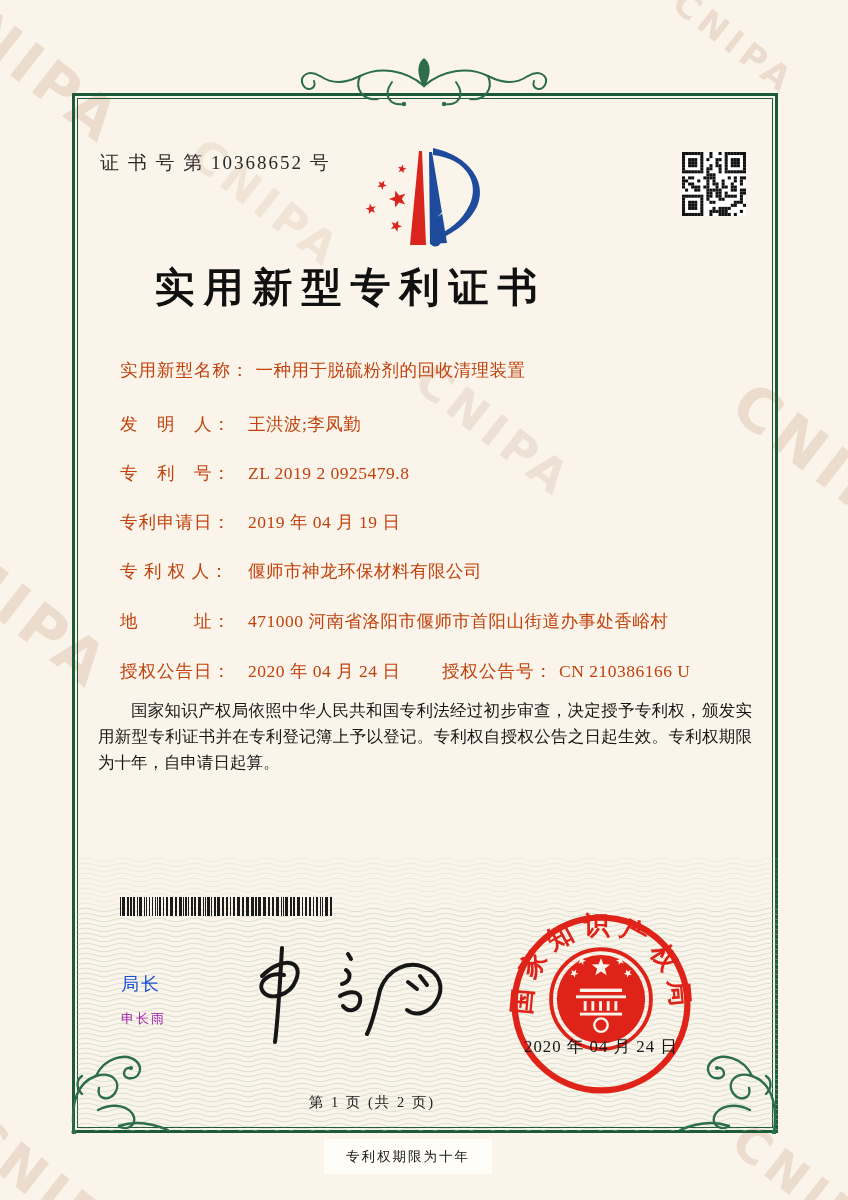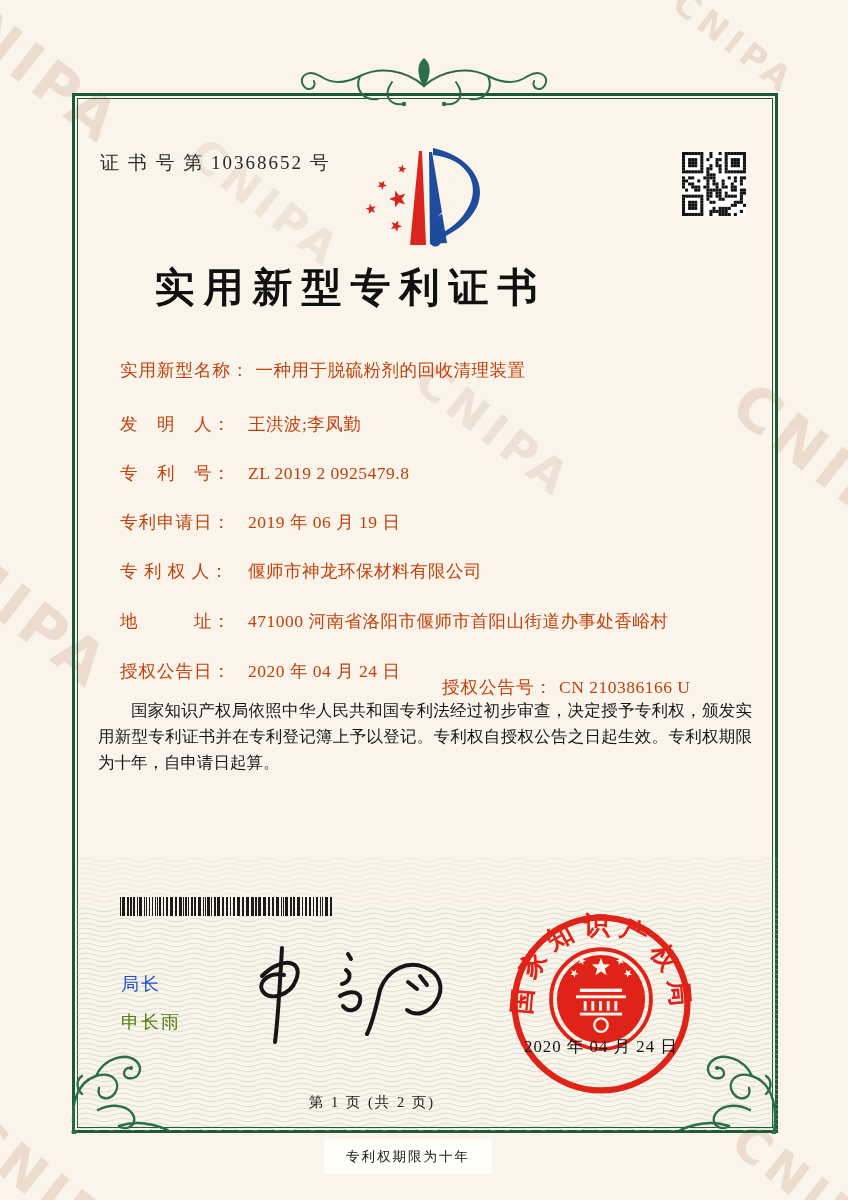--- a/index.html
+++ b/index.html
@@ -48,21 +48,21 @@
     font-size:16.5px;line-height:26px;color:#161616;text-align:justify;
   }
   .body-text p{margin:0;text-indent:2em;}
   
   .waveband{position:absolute;left:77px;top:856px;width:701px;height:275px;overflow:hidden;}
   
   .barcode{position:absolute;left:120px;top:897px;height:19px;display:flex;align-items:stretch;}
   .barcode span{display:block;height:100%;}
   
   .director-label{position:absolute;left:121px;top:972px;font-size:18px;color:#1d4ed8;letter-spacing:2px;}
-  .director-name{position:absolute;left:121px;top:1010px;font-size:18px;color:#4d7c0f;letter-spacing:2px;}
+  .director-name{position:absolute;left:121px;top:1010px;font-size:13px;color:#a21caf;letter-spacing:2px;}
   .signature{position:absolute;left:228px;top:944px;width:230px;height:102px;}
   
   .seal{position:absolute;left:505px;top:908px;width:192px;height:192px;}
   
   .page-no{
     position:absolute;left:0;top:1093px;width:744px;text-align:center;
     font-size:14.5px;letter-spacing:2px;color:#222;
   }
   .cont-note{
     position:absolute;left:324px;top:1139px;width:168px;height:35px;
@@ -429,32 +429,32 @@
 <div class="field-row" style="top:358px;">
   <span class="field-label">实用新型名称：</span><span class="field-value">一种用于脱硫粉剂的回收清理装置</span>
 </div>
 <div class="field-row" style="top:412px;">
   <span class="field-label">发　明　人：</span><span class="field-value">王洪波;李凤勤</span>
 </div>
 <div class="field-row" style="top:461px;">
   <span class="field-label">专　利　号：</span><span class="field-value">ZL 2019 2 0925479.8</span>
 </div>
 <div class="field-row" style="top:510px;">
-  <span class="field-label">专利申请日：</span><span class="field-value">2019 年 06 月 19 日</span>
+  <span class="field-label">专利申请日：</span><span class="field-value">2019 年 04 月 19 日</span>
 </div>
 <div class="field-row" style="top:559px;">
   <span class="field-label">专 利 权 人：</span><span class="field-value">偃师市神龙环保材料有限公司</span>
 </div>
 <div class="field-row" style="top:609px;">
   <span class="field-label">地　　　址：</span><span class="field-value">471000 河南省洛阳市偃师市首阳山街道办事处香峪村</span>
 </div>
 <div class="field-row" style="top:659px;">
   <span class="field-label">授权公告日：</span><span class="field-value">2020 年 04 月 24 日</span>
   <span class="grant-pair2">
-    <span class="field-label" style="min-width:0;margin-top:16px;">授权公告号：</span><span class="field-value">CN 210386166 U</span>
+    <span class="field-label" style="min-width:0;">授权公告号：</span><span class="field-value">CN 210386166 U</span>
   </span>
 </div>
 
 <div class="body-text">
   <p>国家知识产权局依照中华人民共和国专利法经过初步审查，决定授予专利权，颁发实用新型专利证书并在专利登记簿上予以登记。专利权自授权公告之日起生效。专利权期限为十年，自申请日起算。</p>
 </div>
 
 <div class="barcode" id="barcode">
     <span style="width: 1px; background: rgb(27, 27, 27); margin-right: 1px;"></span>
     <span style="width: 3px; background: rgb(27, 27, 27); margin-right: 2px;"></span>

